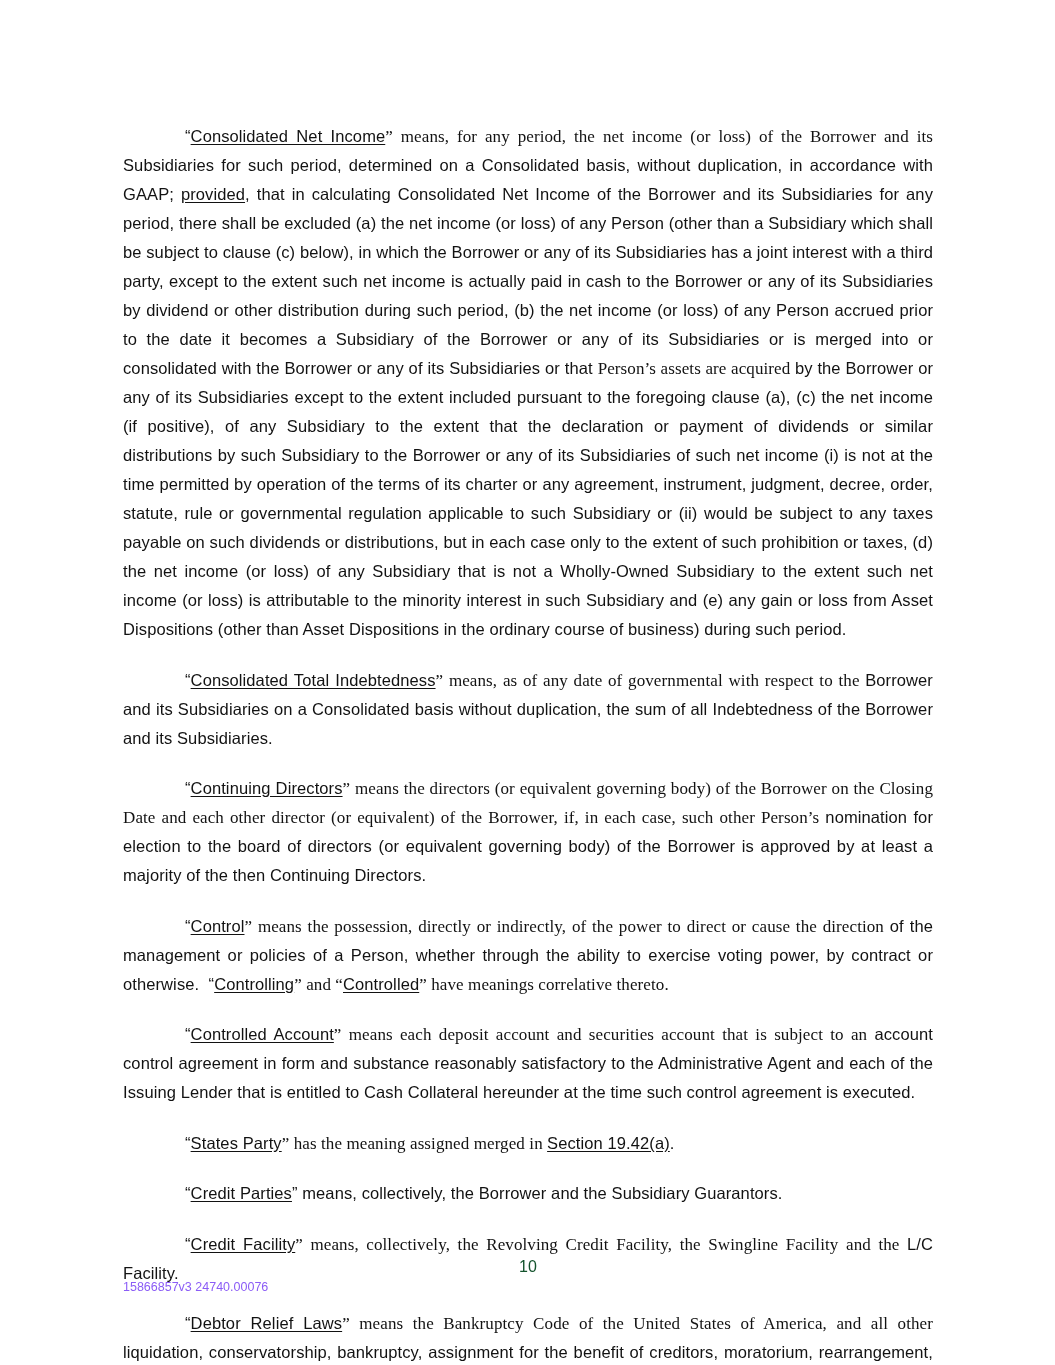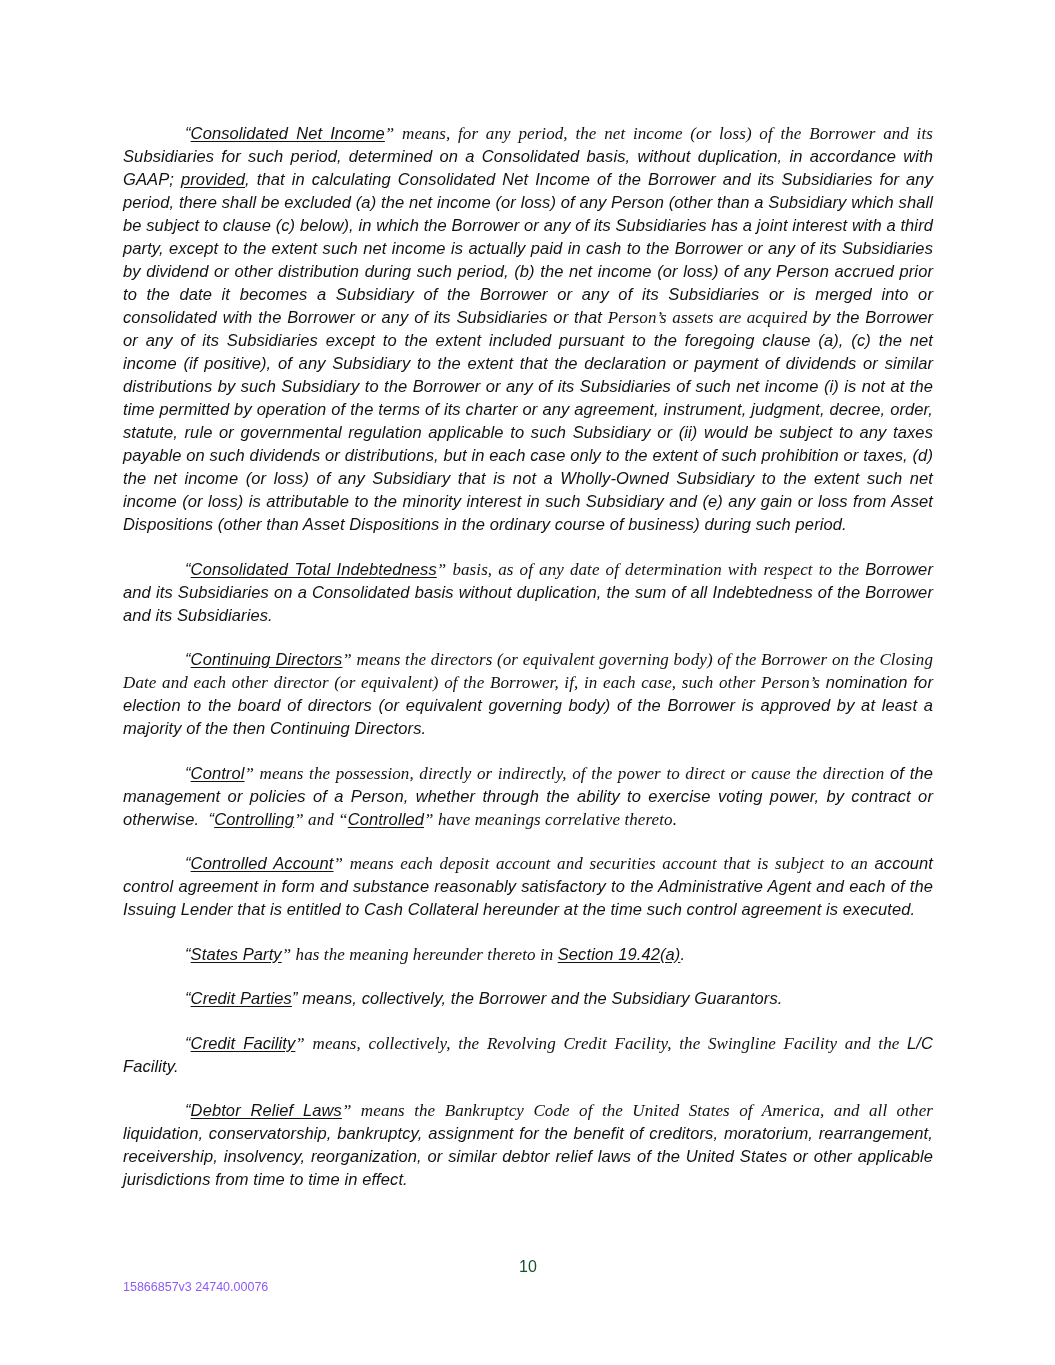--- a/index.html
+++ b/index.html
@@ -16,23 +16,22 @@
     left: 123px;
     top: 122px;
     width: 810px;
   }
   .para {
     margin: 0 0 21.5px 0;
     text-indent: 62px;
     text-align: justify;
     font-family: "Liberation Sans", sans-serif;
     font-size: 16.5px;
-    line-height: 23px;
+    line-height: 29px;
     letter-spacing: 0.1px;
-    font-style: italic;
   }
   .para:last-child { margin-bottom: 16px; }
   .r { }
   .serif {
     font-family: "Liberation Serif", serif;
     font-size: 17px;
   }
   .u {
     text-decoration: underline;
     text-underline-offset: 2px;
@@ -57,29 +56,29 @@
   }
 </style>
 </head>
 <body>
 
 <div class="page">
   <div class="content">
 
     <p class="para"><span class="r">“</span><span class="r u">Consolidated Net Income</span><span class="r serif">” means, for any period, the net income (or loss) of the Borrower and its </span><span class="r">Subsidiaries for such period, determined on a Consolidated basis, without duplication, in accordance with GAAP; </span><span class="r u">provided</span><span class="r">, that in calculating Consolidated Net Income of the Borrower and its Subsidiaries for any period, there shall be excluded (a) the net income (or loss) of any Person (other than a Subsidiary which shall be subject to clause (c) below), in which the Borrower or any of its Subsidiaries has a joint interest with a third party, except to the extent such net income is actually paid in cash to the Borrower or any of its Subsidiaries by dividend or other distribution during such period, (b) the net income (or loss) of any Person accrued prior to the date it becomes a Subsidiary of the Borrower or any of its Subsidiaries or is merged into or consolidated with the Borrower or any of its Subsidiaries or that </span><span class="r serif">Person’s assets are acquired </span><span class="r">by the Borrower or any of its Subsidiaries except to the extent included pursuant to the foregoing clause (a), (c) the net income (if positive), of any Subsidiary to the extent that the declaration or payment of dividends or similar distributions by such Subsidiary to the Borrower or any of its Subsidiaries of such net income (i) is not at the time permitted by operation of the terms of its charter or any agreement, instrument, judgment, decree, order, statute, rule or governmental regulation applicable to such Subsidiary or (ii) would be subject to any taxes payable on such dividends or distributions, but in each case only to the extent of such prohibition or taxes, (d) the net income (or loss) of any Subsidiary that is not a Wholly-Owned Subsidiary to the extent such net income (or loss) is attributable to the minority interest in such Subsidiary and (e) any gain or loss from Asset Dispositions (other than Asset Dispositions in the ordinary course of business) during such period.</span></p>
 
-    <p class="para"><span class="r">“</span><span class="r u">Consolidated Total Indebtedness</span><span class="r serif">” basis, as of any date of determination with respect to the </span><span class="r">Borrower and its Subsidiaries on a Consolidated basis without duplication, the sum of all Indebtedness of the Borrower and its Subsidiaries.</span></p>
+    <p class="para"><span class="r">“</span><span class="r u">Consolidated Total Indebtedness</span><span class="r serif">” means, as of any date of governmental with respect to the </span><span class="r">Borrower and its Subsidiaries on a Consolidated basis without duplication, the sum of all Indebtedness of the Borrower and its Subsidiaries.</span></p>
 
     <p class="para"><span class="r">“</span><span class="r u">Continuing Directors</span><span class="r serif">” means the directors (or equivalent governing body) of the Borrower on the Closing Date and each other director (or equivalent) of the Borrower, if, in each case, such other Person’s </span><span class="r">nomination for election to the board of directors (or equivalent governing body) of the Borrower is approved by at least a majority of the then Continuing Directors.</span></p>
 
     <p class="para"><span class="r">“</span><span class="r u">Control</span><span class="r serif">” means the possession, directly or indirectly, of the power to direct or cause the direction </span><span class="r">of the management or policies of a Person, whether through the ability to exercise voting power, by contract or otherwise.&nbsp; “</span><span class="r u">Controlling</span><span class="r serif">” and “</span><span class="r u">Controlled</span><span class="r serif">” have meanings correlative thereto.</span></p>
 
     <p class="para"><span class="r">“</span><span class="r u">Controlled Account</span><span class="r serif">” means each deposit account and securities account that is subject to an </span><span class="r">account control agreement in form and substance reasonably satisfactory to the Administrative Agent and each of the Issuing Lender that is entitled to Cash Collateral hereunder at the time such control agreement is executed.</span></p>
 
-    <p class="para"><span class="r">“</span><span class="r u">States Party</span><span class="r serif">” has the meaning hereunder thereto in </span><span class="r u">Section 19.42(a)</span><span class="r">.</span></p>
+    <p class="para"><span class="r">“</span><span class="r u">States Party</span><span class="r serif">” has the meaning assigned merged in </span><span class="r u">Section 19.42(a)</span><span class="r">.</span></p>
 
     <p class="para"><span class="r">“</span><span class="r u">Credit Parties</span><span class="r">” means, collectively, the Borrower and the Subsidiary Guarantors.</span></p>
 
     <p class="para"><span class="r">“</span><span class="r u">Credit Facility</span><span class="r serif">” means, collectively, the Revolving Credit Facility, the Swingline Facility and the </span><span class="r">L/C Facility.</span></p>
 
     <p class="para"><span class="r">“</span><span class="r u">Debtor Relief Laws</span><span class="r serif">” means the Bankruptcy Code of the United States of America, and all other </span><span class="r">liquidation, conservatorship, bankruptcy, assignment for the benefit of creditors, moratorium, rearrangement, receivership, insolvency, reorganization, or similar debtor relief laws of the United States or other applicable jurisdictions from time to time in effect.</span></p>
 
   </div>
 
   <div class="page-number">10</div>

